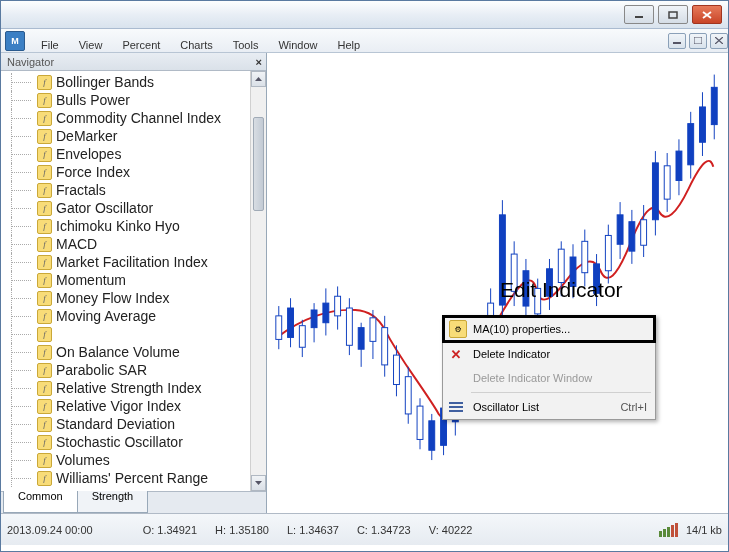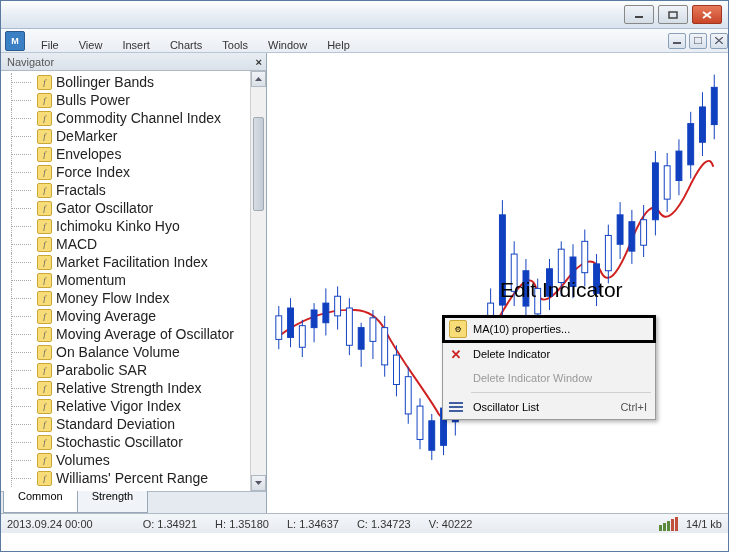--- a/index.html
+++ b/index.html
@@ -53,21 +53,21 @@
 .ctx-icon { position: absolute; left: 4px; width: 18px; height: 18px; display: flex; align-items: center; justify-content: center; }
 .ctx-sep { height: 1px; background: #d0d0d0; margin: 2px 4px 2px 28px; }
 .ctx-shortcut { margin-left: auto; color: #555; }
 .ctx-icon-gear { background: #f8dc78; border: 1px solid #caa838; border-radius: 2px; font-size: 8px; }
 .ctx-icon-del { color: #c22; font-weight: bold; font-size: 13px; }
 
 
 .annotation { position: absolute; left: 499px; top: 277px; font-family: Arial,sans-serif; font-size: 21px; font-weight: normal; color: #000; z-index: 60; }
 
 
-.statusbar { height: 20px; border-top: 1px solid #b0bac6; background: linear-gradient(#f4f7fa,#e6ebf1); display: flex; align-items: center; padding: 0 6px; font-size: 11px; color: #333; }
+.statusbar { height: 32px; border-top: 1px solid #b0bac6; background: linear-gradient(#f4f7fa,#e6ebf1); display: flex; align-items: center; padding: 0 6px; font-size: 11px; color: #333; }
 .status-seg { margin-right: 18px; }
 .status-seg:first-child { margin-right: 50px; }
 .statusbar .spacer { flex: 1; }
 .signal-bars { display: flex; align-items: flex-end; gap: 1px; margin-right: 8px; }
 .signal-bars span { width: 3px; background: #5a8a3a; }
 .signal-bars span:nth-child(1){height:6px}
 .signal-bars span:nth-child(2){height:8px}
 .signal-bars span:nth-child(3){height:10px}
 .signal-bars span:nth-child(4){height:12px;background:#c0503a}
 .signal-bars span:nth-child(5){height:14px;background:#c0503a}
@@ -90,21 +90,21 @@
     <svg width="10" height="8" viewBox="0 0 10 8">
         <path d="M1 1 L9 7 M9 1 L1 7" stroke="#fff" stroke-width="1.8"></path>
       </svg>
   </div>
 </div>
 
 <div class="menubar">
   <div class="app-icon">M</div>
   <div class="menu-item">File</div>
   <div class="menu-item">View</div>
-  <div class="menu-item">Insert</div>
+  <div class="menu-item">Percent</div>
   <div class="menu-item">Charts</div>
   <div class="menu-item">Tools</div>
   <div class="menu-item">Window</div>
   <div class="menu-item">Help</div>
   <div class="spacer"></div>
   <div class="small-btn">
       <svg width="8" height="7" viewBox="0 0 8 7">
         <rect x="0" y="5" width="8" height="2" fill="#556"></rect>
       </svg>
     </div>
@@ -179,21 +179,20 @@
         <div class="tree-item">
           <span class="ind-icon">f</span>
           <span class="tree-label">Money Flow Index</span>
         </div>
         <div class="tree-item">
           <span class="ind-icon">f</span>
           <span class="tree-label">Moving Average</span>
         </div>
         <div class="tree-item">
           <span class="ind-icon">f</span>
-          <span class="tree-label">Moving Average of Oscillator</span>
         </div>
         <div class="tree-item">
           <span class="ind-icon">f</span>
           <span class="tree-label">On Balance Volume</span>
         </div>
         <div class="tree-item">
           <span class="ind-icon">f</span>
           <span class="tree-label">Parabolic SAR</span>
         </div>
         <div class="tree-item">

